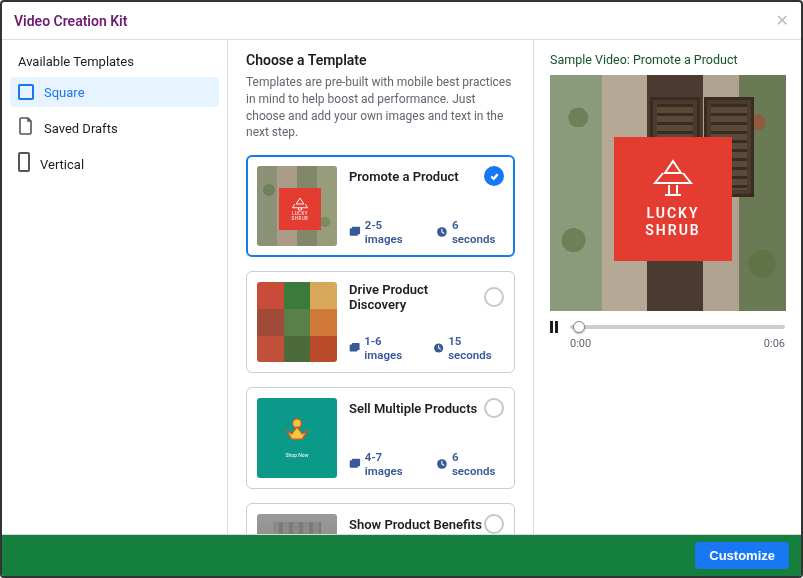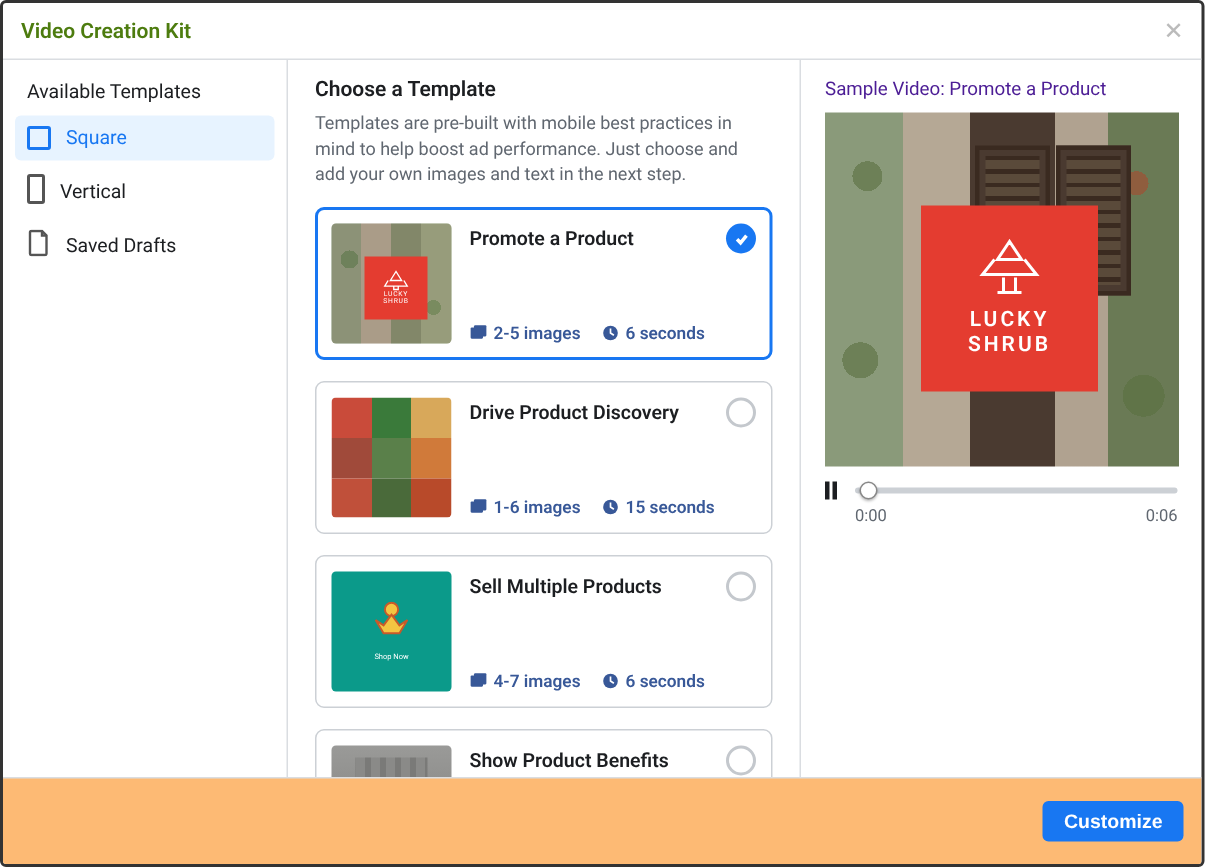--- a/index.html
+++ b/index.html
@@ -17,34 +17,34 @@
     height: 38px;
     border-bottom: 1px solid #dadde1;
     display: flex;
     align-items: center;
     padding: 0 12px;
     justify-content: space-between;
   }
   .header-title {
     font-size: 14px;
     font-weight: 600;
-    color: #4d7c0f;
+    color: #701a75;
   }
   .header-close {
     color: #bbb;
     cursor: pointer;
     font-size: 16px;
   }
   .body {
     display: flex;
     height: calc(100% - 38px - 42px);
   }
   
   .sidebar {
-    width: 190px;
+    width: 226px;
     border-right: 1px solid #dadde1;
     padding: 10px 8px;
     flex-shrink: 0;
   }
   .sidebar-heading {
     font-size: 13px;
     color: #1c1e21;
     padding: 4px 8px 8px 8px;
   }
   .sidebar-item {
@@ -237,21 +237,21 @@
   
   .preview {
     width: 268px;
     flex-shrink: 0;
     border-left: 1px solid #dadde1;
     padding: 12px 16px;
     display:flex; flex-direction:column;
   }
   .preview-title {
     font-size: 12.5px;
-    color: #4c1d95;
+    color: #14532d;
     margin-bottom: 8px;
   }
   .preview-box {
     width: 236px;
     height: 236px;
     position: relative;
     background:
       linear-gradient(90deg, #8a9a7a 0 22%, #b5a895 22% 41%, #4a3a30 41% 65%, #b0a290 65% 80%, #6a7a55 80% 100%);
     overflow:hidden;
   }
@@ -304,25 +304,25 @@
     box-shadow:0 1px 2px rgba(0,0,0,.3);
   }
   .time-row {
     display:flex; justify-content:space-between;
     font-size:11px; color:#606770; margin-top:4px;
     padding-left: 20px;
   }
 
   
   .footer {
-    height: 58px;
+    height: 42px;
     border-top: 1px solid #dadde1;
     display:flex; align-items:center; justify-content:flex-end;
     padding: 0 12px;
-    background:#fdba74;
+    background:#15803d;
     position:absolute; bottom:0; left:0; right:0;
   }
   .btn-primary {
     background:#1877f2; color:#fff; border:none;
     font-size:13px; font-weight:600;
     padding: 6px 14px; border-radius:4px; cursor:pointer;
   }
 </style>
 </head>
 <body>
@@ -333,35 +333,35 @@
 </div>
 
 <div class="body">
 
   <div class="sidebar">
     <div class="sidebar-heading">Available Templates</div>
 
     <div class="sidebar-item active">
       <span class="sidebar-icon square"></span>
       <span>Square</span>
-    </div>
-
-    <div class="sidebar-item">
-      <span class="sidebar-icon vertical"></span>
-      <span>Vertical</span>
     </div>
 
     <div class="sidebar-item">
       <span class="sidebar-icon drafts">
         <svg width="16" height="18" viewBox="0 0 16 18">
             <path d="M3 1h7l3 3v12a1 1 0 0 1-1 1H3a1 1 0 0 1-1-1V2a1 1 0 0 1 1-1z" fill="none" stroke="#555" stroke-width="1.6"></path>
             <path d="M10 1v3h3" fill="none" stroke="#555" stroke-width="1.6"></path>
           </svg>
       </span>
       <span>Saved Drafts</span>
+    </div>
+
+    <div class="sidebar-item">
+      <span class="sidebar-icon vertical"></span>
+      <span>Vertical</span>
     </div>
   </div>
 
   <div class="middle">
     <div class="choose-title">Choose a Template</div>
     <div class="choose-desc">Templates are pre-built with mobile best practices in mind to help boost ad performance. Just choose and add your own images and text in the next step.</div>
 
     <div class="template-list">
 
       <div class="template-card selected">

